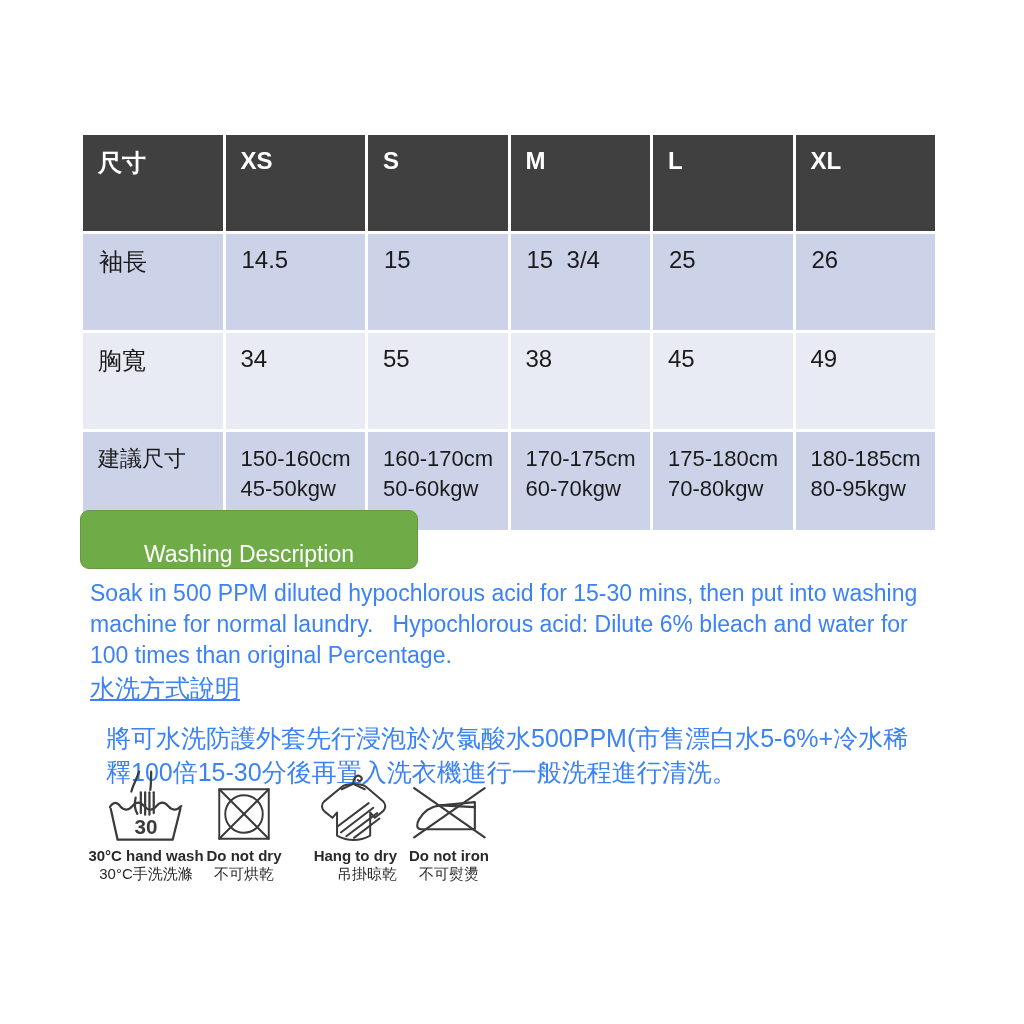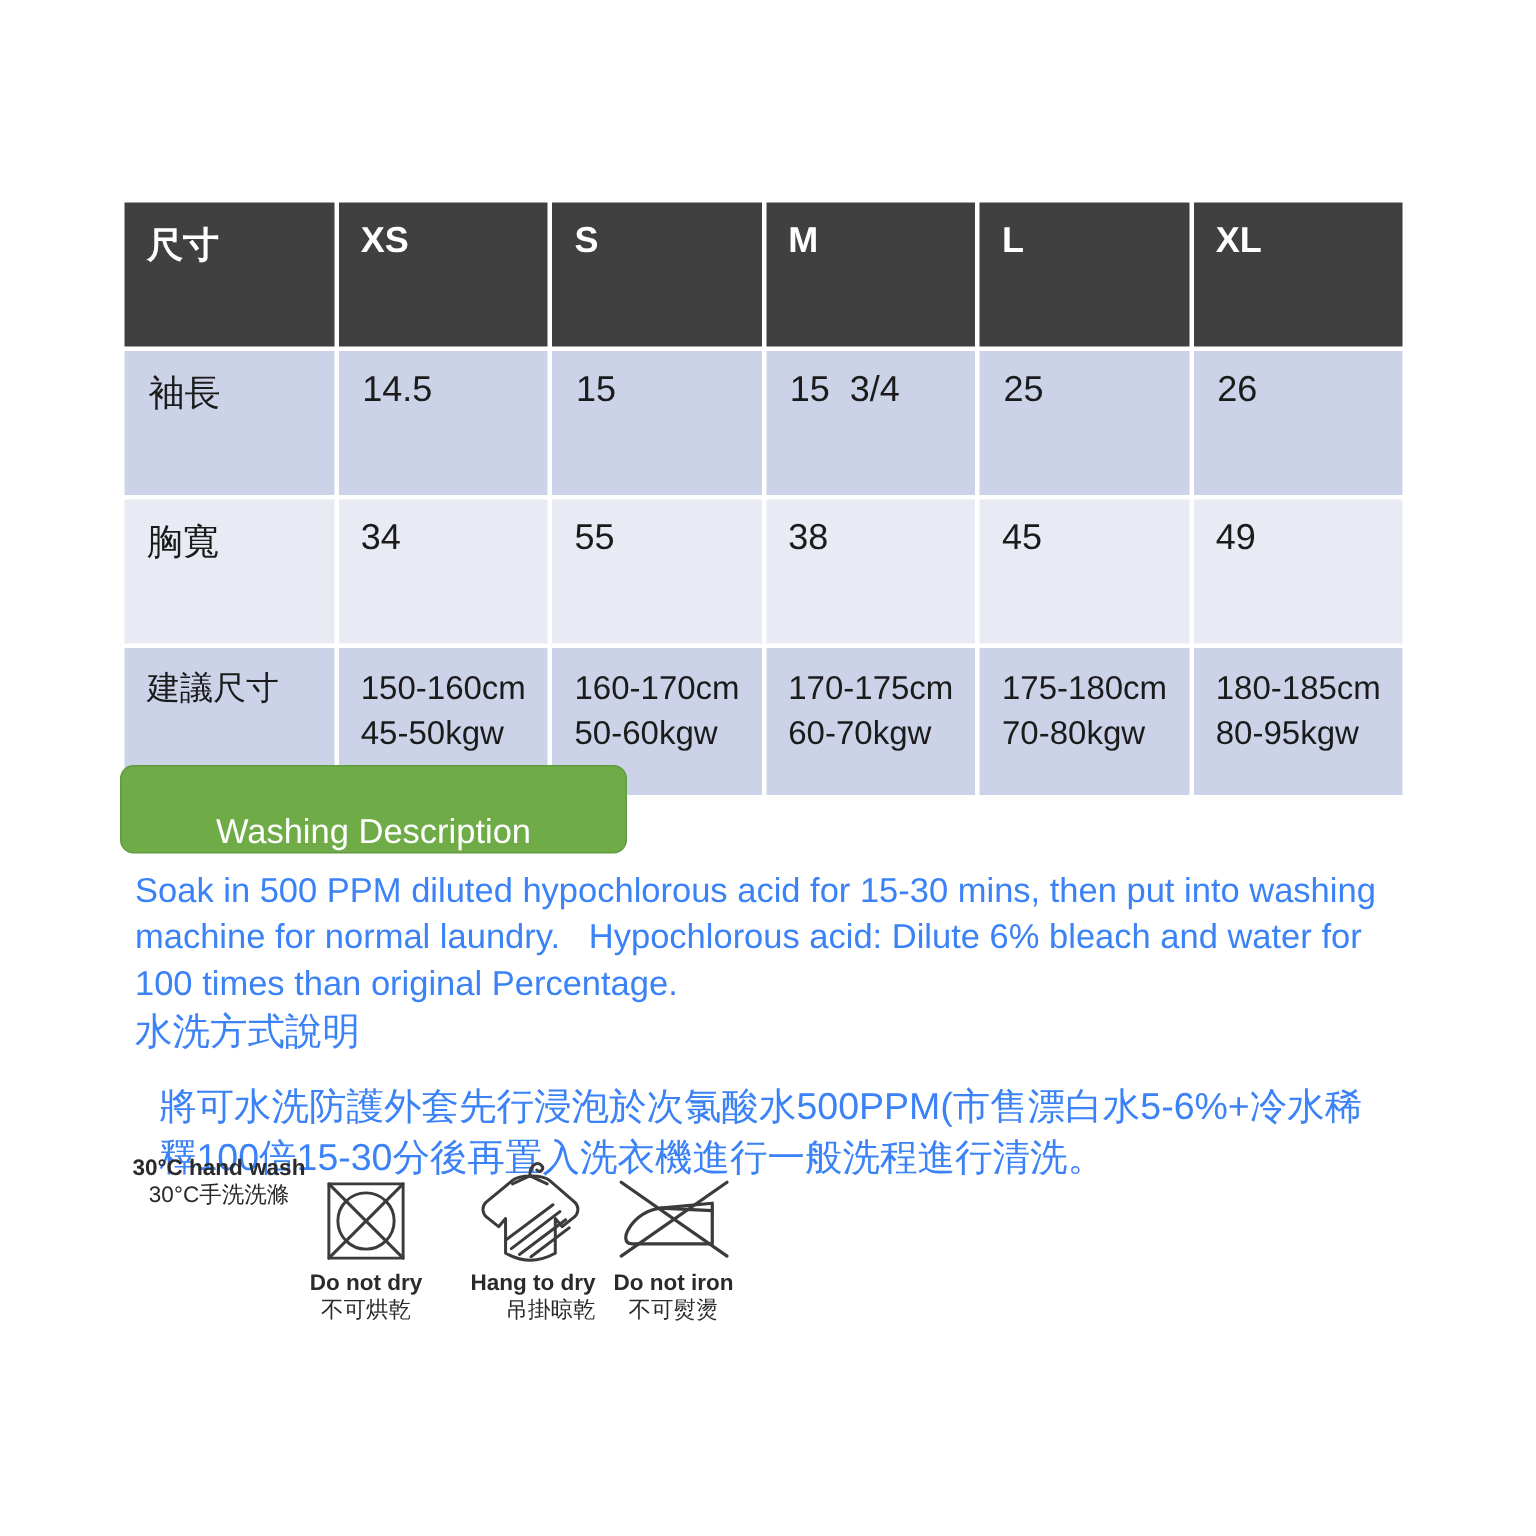--- a/index.html
+++ b/index.html
@@ -34,21 +34,21 @@
     background:#6fac47;border:1px solid #639940;border-radius:9px;
     display:flex;align-items:flex-end;justify-content:center;
     color:#ffffff;font-size:23px;cursor:pointer;margin-top:10px;
   }
 
   
   .desc{
     position:absolute;left:90px;top:578px;width:856px;color:#3b82f6;
   }
   .desc-en{font-size:23px;line-height:31px;white-space:pre-wrap;margin:0;}
-  .desc-zh-title{font-size:25px;line-height:34px;margin:0;}
+  .desc-zh-title{font-size:25px;line-height:34px;margin:0;text-decoration:underline;}
   .desc-zh-body{font-size:25px;line-height:34px;margin:16px;}
 
   
   .care-item{
     position:absolute;top:770px;display:flex;flex-direction:column;align-items:center;
   }
   .care-item .icon-box{height:74px;display:flex;align-items:flex-end;justify-content:center;margin-bottom:3px;}
   .care-en{font-size:15px;font-weight:600;color:#2a2a2a;line-height:18px;white-space:nowrap;}
   .care-zh{font-size:15px;color:#2a2a2a;line-height:18px;white-space:nowrap;}
   .care1{left:84px;width:124px;}
@@ -108,20 +108,37 @@
   <span>Washing Description</span>
 </div>
 
 <div class="desc">
   <p class="desc-en">Soak in 500 PPM diluted hypochlorous acid for 15-30 mins, then put into washing machine for normal laundry.   Hypochlorous acid: Dilute 6% bleach and water for 100 times than original Percentage.</p>
   <p class="desc-zh-title">水洗方式說明</p>
   <p class="desc-zh-body">將可水洗防護外套先行浸泡於次氯酸水500PPM(市售漂白水5-6%+冷水稀釋100倍15-30分後再置入洗衣機進行一般洗程進行清洗。</p>
 </div>
 
 <div class="care-item care1">
+  <span class="icon-box">
+    <svg width="100" height="74" viewBox="0 0 100 86">
+
+      <path class="ci" d="M42 2 C39 11 35 17 33 25"></path>
+      <path class="ci" d="M56 2 C56 10 56 16 55 23"></path>
+      <path class="ci" d="M44 26 L44 50"></path>
+      <path class="ci" d="M49 26 L49 52"></path>
+      <path class="ci" d="M54 26 L54 52"></path>
+      <path class="ci" d="M59 26 L59 50"></path>
+      <path class="ci" d="M38 32 C36 40 37 46 40 51"></path>
+
+      <path class="ci" d="M8 43 Q14 34 20 42 Q27 50 34 42 Q41 34 48 42 Q55 50 62 42 Q69 34 76 42 Q83 50 91 42"></path>
+
+      <path class="ci" d="M9 45 L17 81 L81 81 L90 45"></path>
+      <text x="50" y="74" font-size="24" font-weight="bold" fill="#3b3b3b" text-anchor="middle" font-family="Liberation Sans, sans-serif">30</text>
+    </svg>
+  </span>
   <span class="care-en">30°C hand wash</span>
   <span class="care-zh">30°C手洗洗滌</span>
 </div>
 
 <div class="care-item care2">
   <span class="icon-box">
     <svg width="60" height="60" viewBox="0 0 80 80">
       <rect class="ci" x="7" y="7" width="66" height="66"></rect>
       <circle class="ci" cx="40" cy="40" r="25"></circle>
       <path class="ci" d="M7 7 L73 73"></path>

